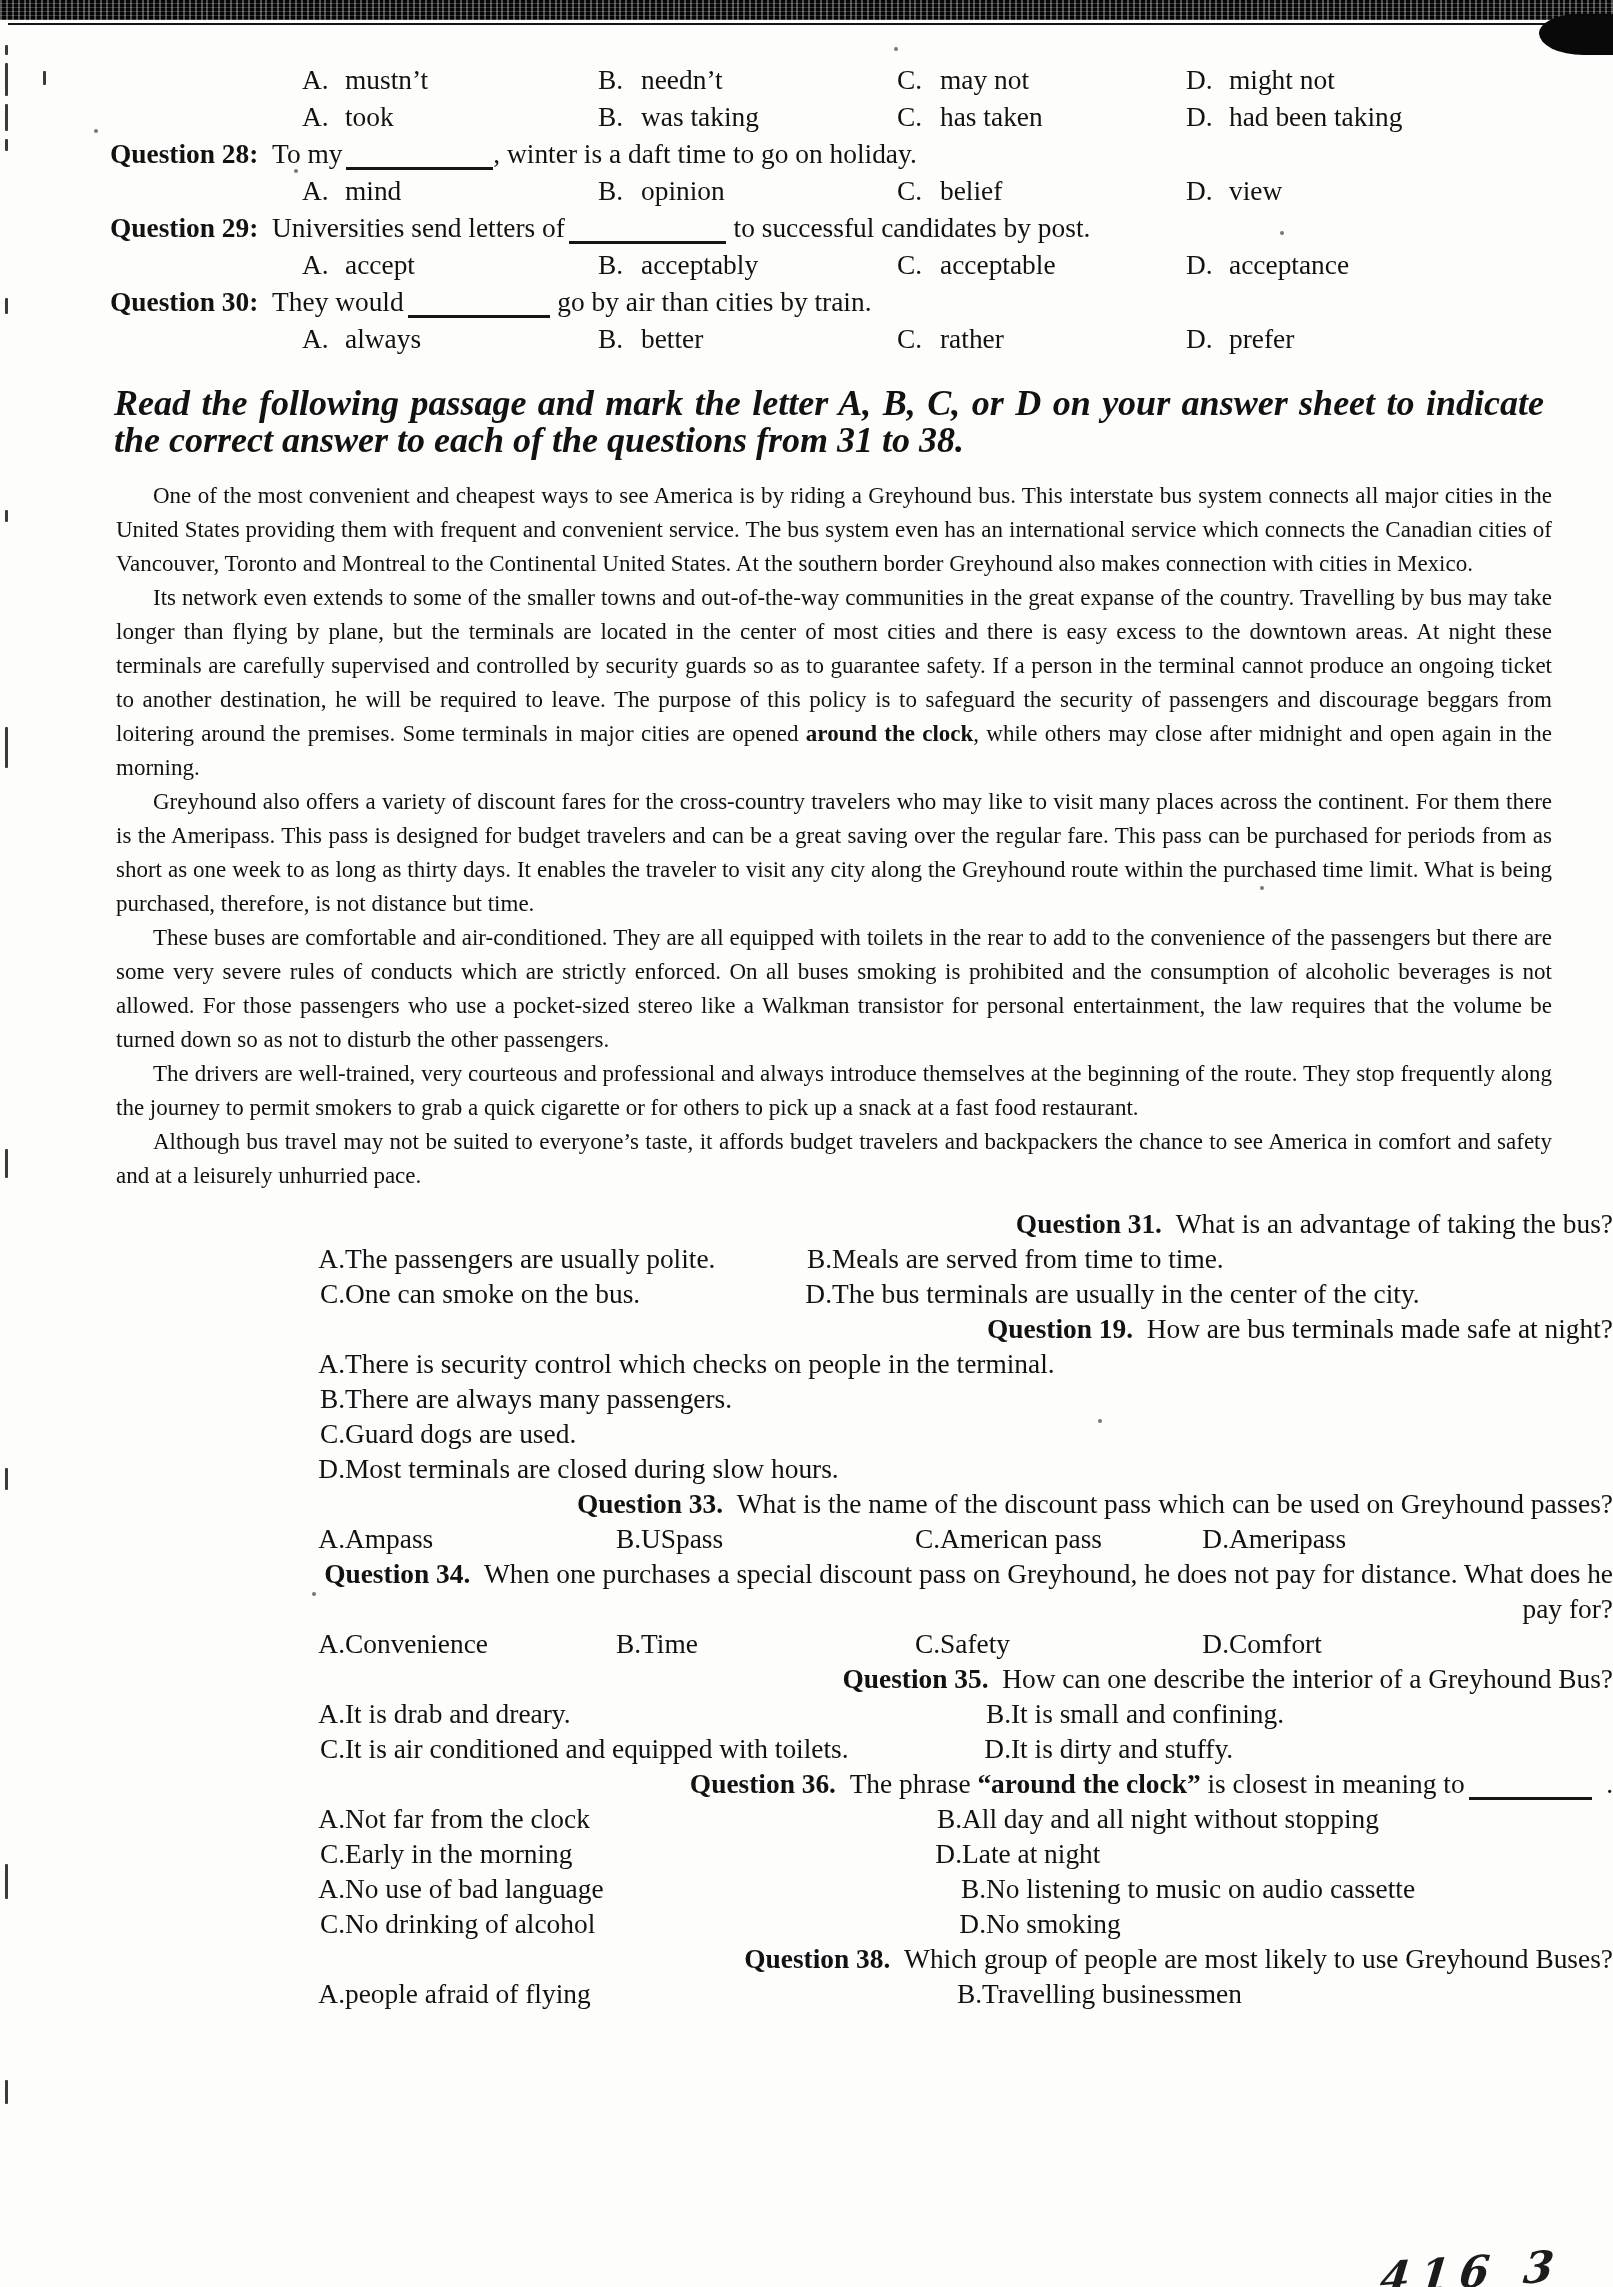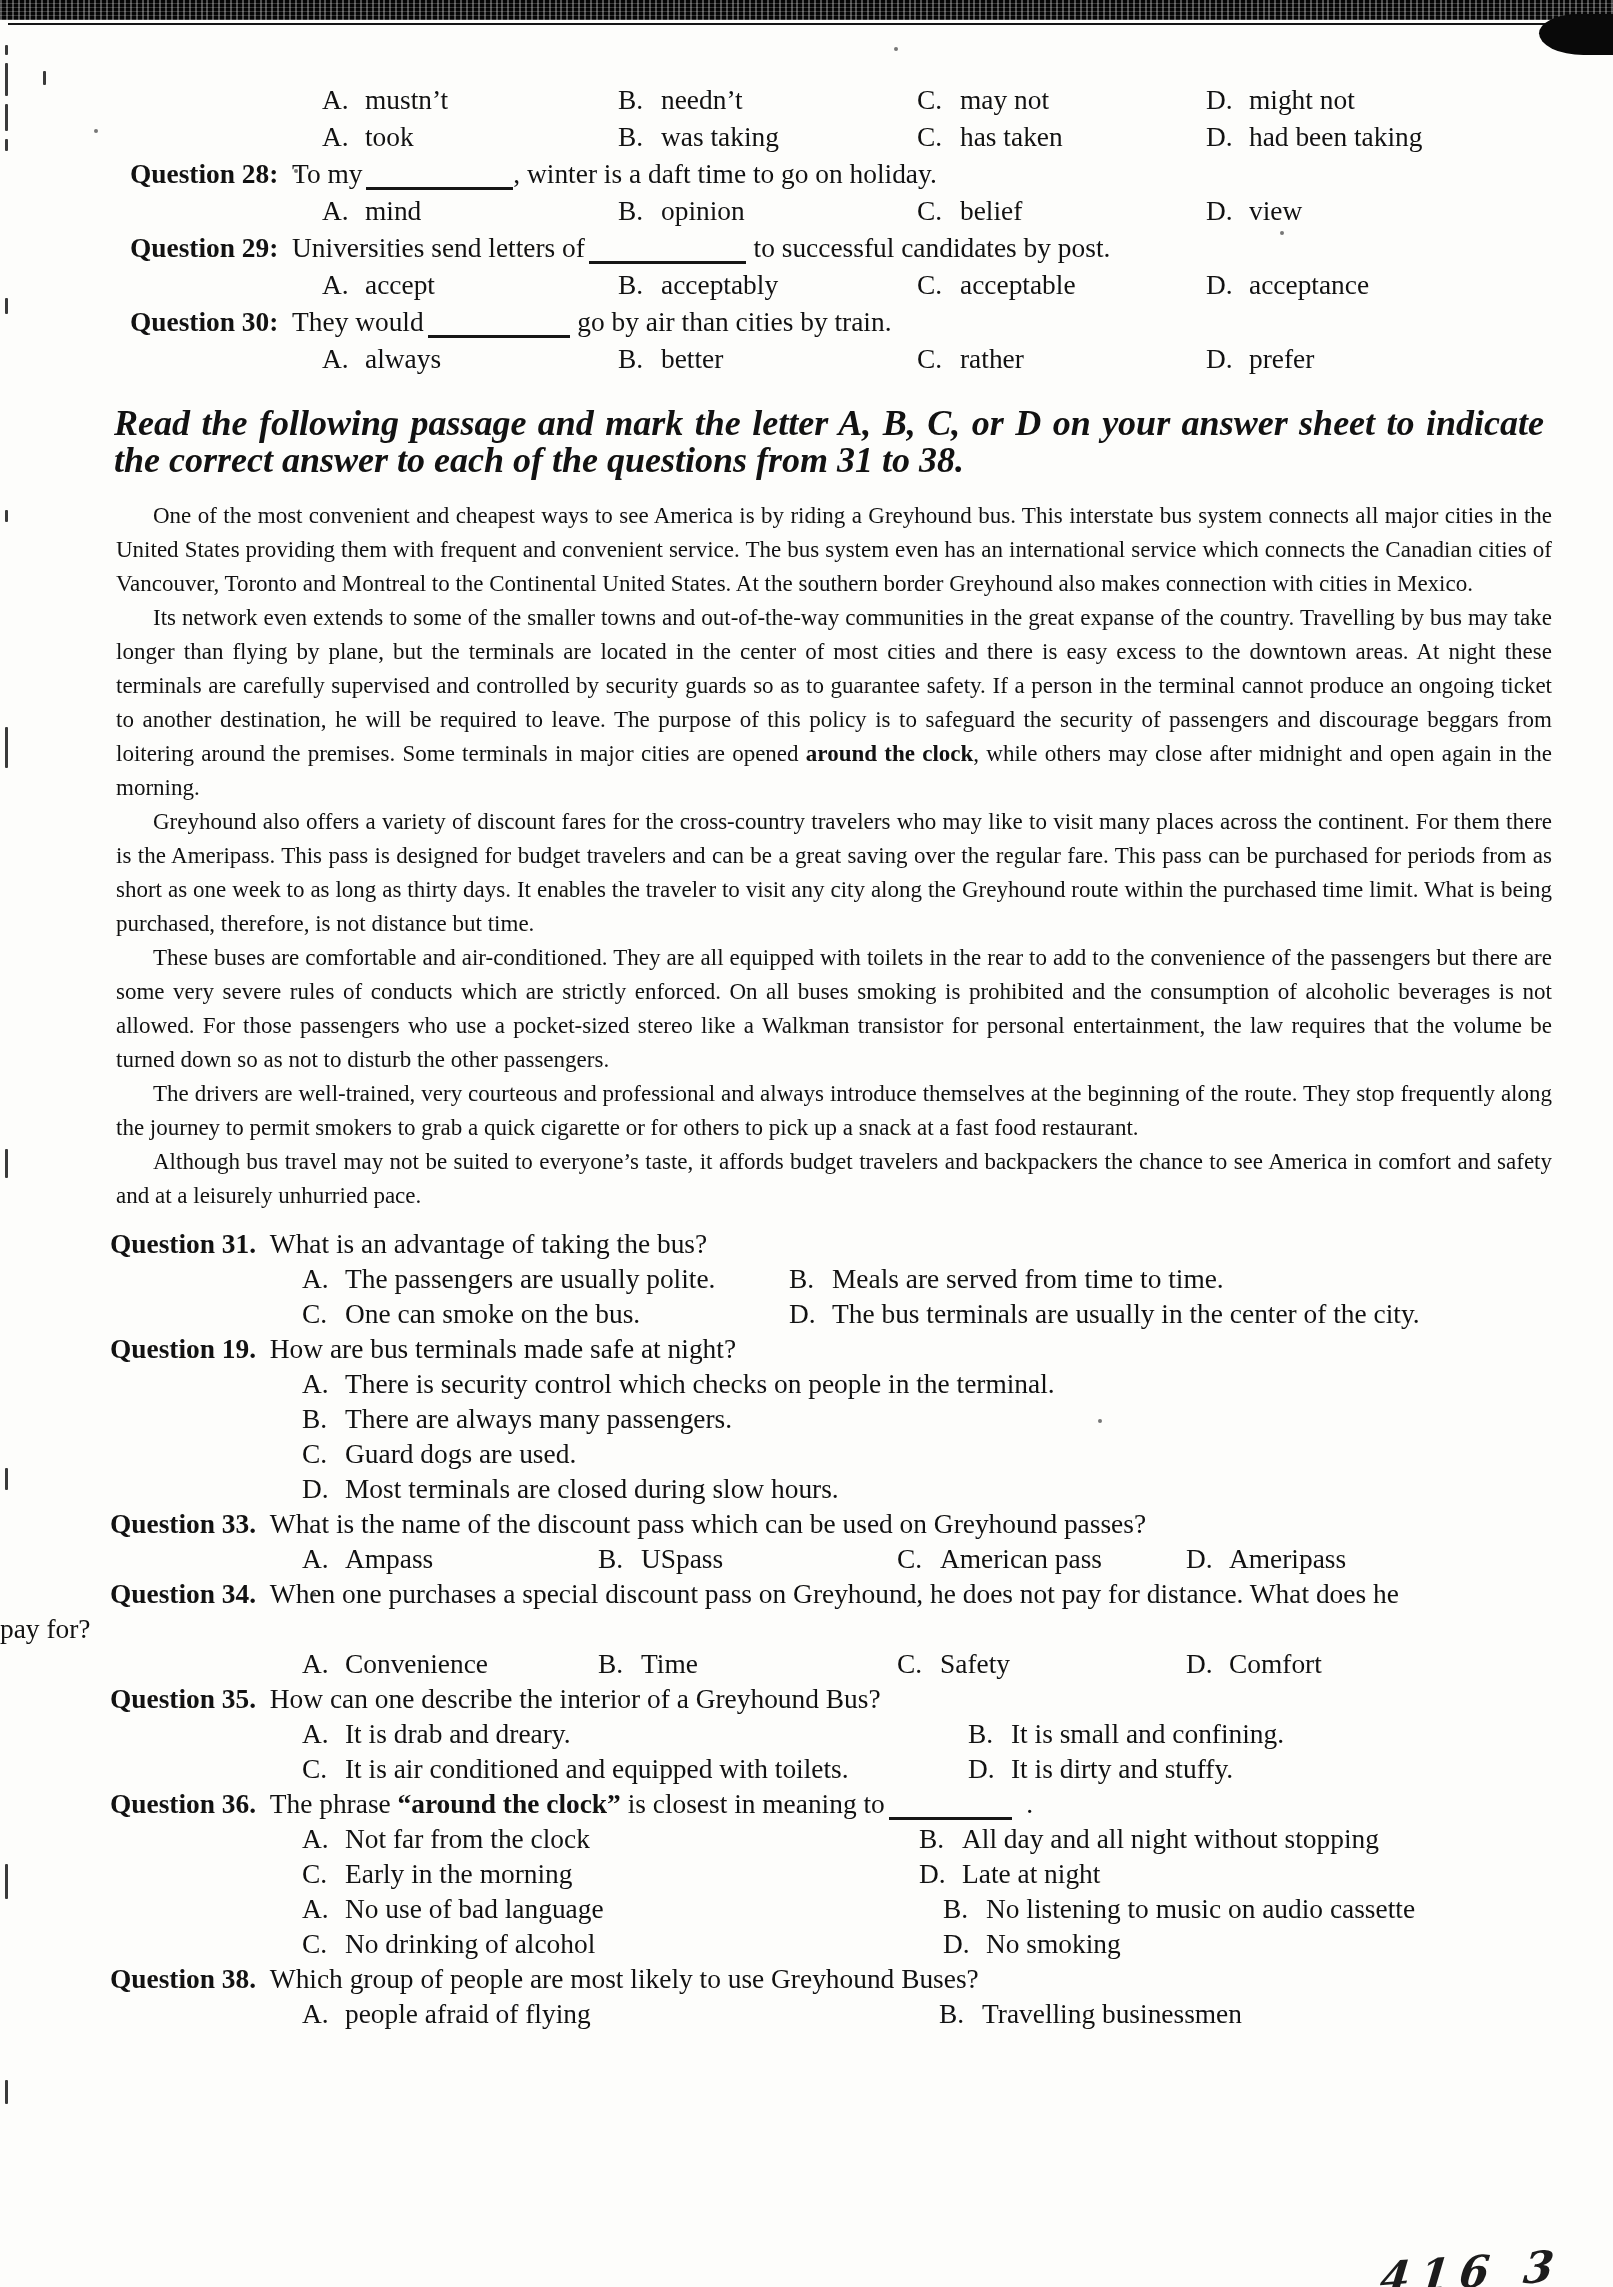--- a/index.html
+++ b/index.html
@@ -28,21 +28,21 @@
   .tick{position:absolute;left:4.9px;width:2.9px;background:#3a3a3a;border-radius:1px;}
   .speck{position:absolute;width:3.9px;height:3.9px;background:#555;border-radius:50%;opacity:.8;}
   .handwriting{
     position:absolute;left:1380px;top:2247px;
     font-family:"DejaVu Serif",serif;
     font-style:italic;font-weight:bold;font-size:43px;color:#1c1c1c;
     transform:rotate(-4deg) skewX(-10deg);
     letter-spacing:9.8px;white-space:pre;
   }
   
-  .grammar{padding-top:82px;margin-left:20px;}
+  .grammar{padding-top:62px;}
   .grammar .row{height:37px;line-height:37px;white-space:nowrap;}
   .reading .row{height:35px;line-height:35px;white-space:nowrap;}
   .qline{padding-left:110px;}
   .qcont{}
   .qlabel{font-weight:bold;margin-right:13.7px;}
   .optrow{position:relative;}
   .optrow .o{position:absolute;top:0;white-space:nowrap;}
   .letter{display:inline-block;min-width:43px;}
   .cA{left:302px}
   .cB4{left:598px}.cC4{left:897px}.cD4{left:1186px}
@@ -57,21 +57,21 @@
     font-weight:bold;font-style:italic;
     font-size:36px;line-height:37px;
     text-align:justify;
   }
   .passage{margin:19.6px 61px 0 116px;}
   .passage p{
     margin:0;text-indent:37px;
     font-size:23px;line-height:34px;
     text-align:justify;
   }
-  .reading{margin-top:13.7px;}
+  .reading{margin-top:13.7px;text-align:right;}
   b{font-weight:bold;}
 </style>
 </head>
 <body>
 
 <div class="page">
 
   <div class="band"></div>
   <div class="bandline"></div>
   <div class="blob"></div>

